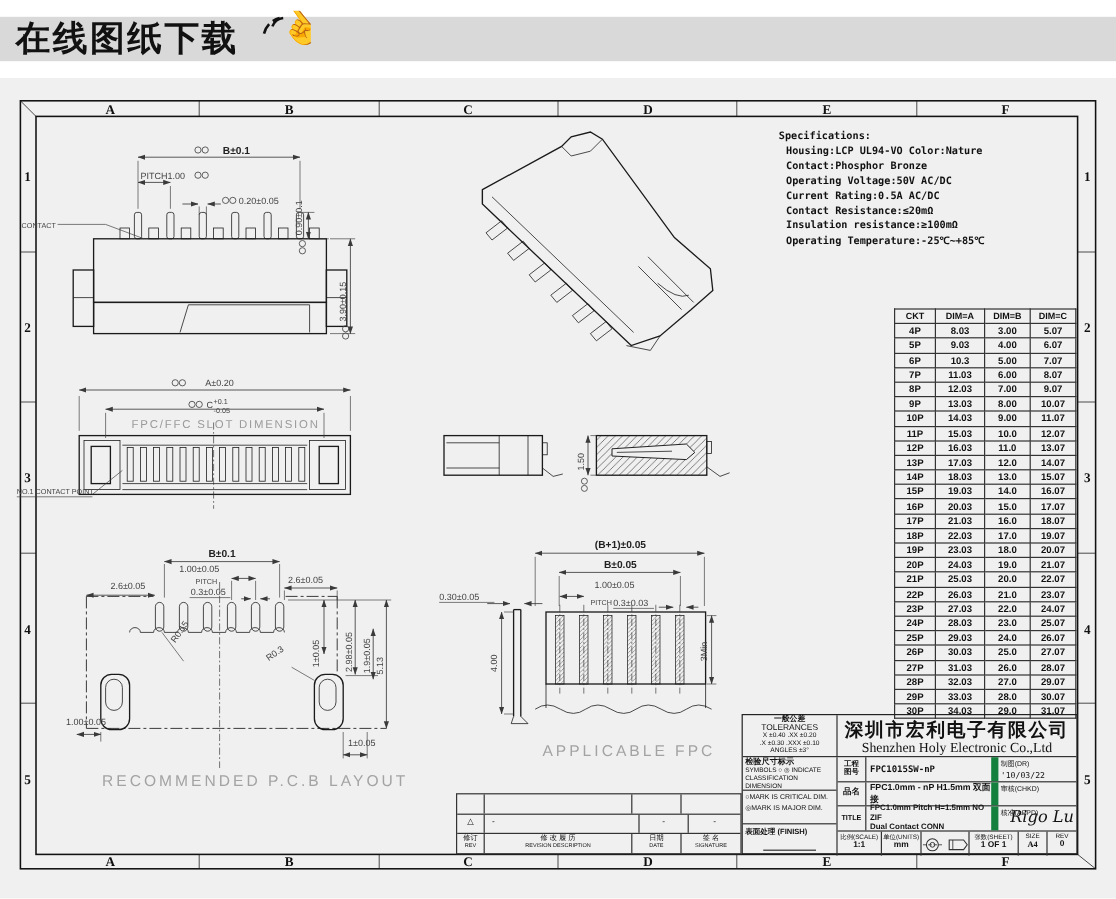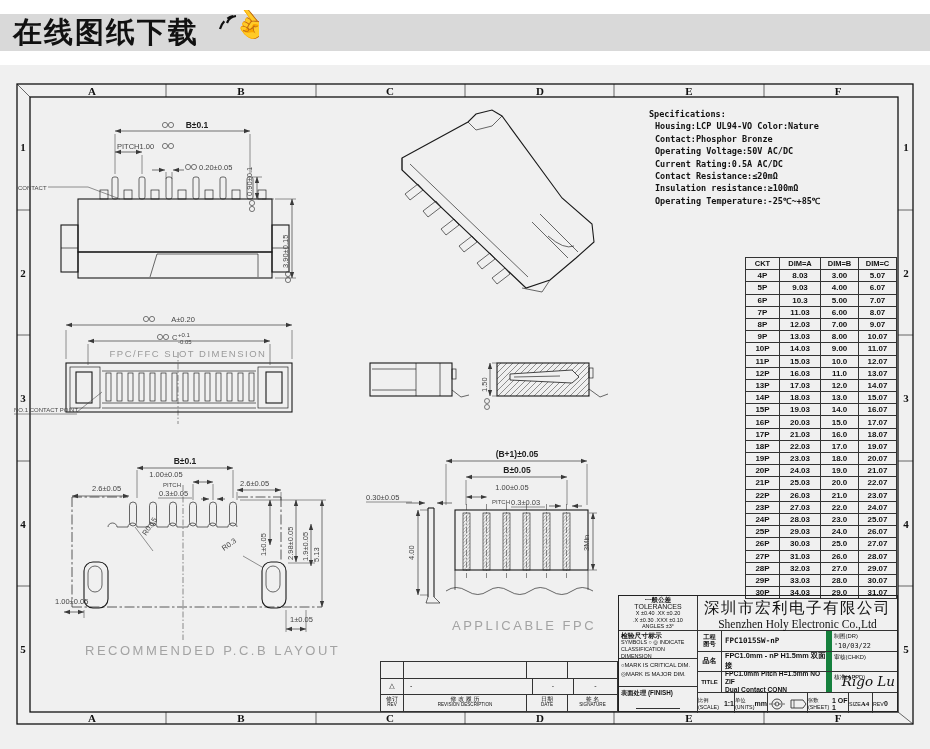--- a/index.html
+++ b/index.html
@@ -41,21 +41,21 @@
   
   #tb{position:absolute;left:618px;top:595px;width:280px;height:117px;border:1.2px solid #222;
       box-sizing:border-box;display:flex;flex-direction:column;background:transparent;color:#111;}
   #tb *{box-sizing:border-box;}
   .tbr1{display:flex;height:35px;border-bottom:1px solid #333;}
   .tol{width:79px;border-right:1px solid #333;text-align:center;padding-top:1px;line-height:6.5px;}
   .tol .c1{font-size:6.5px;font-weight:bold;}
   .tol .c2{font-size:7px;font-family:Liberation Sans, sans-serif;}
   .tol .c3{font-size:5.8px;transform:scale(.95);}
   .comp{flex:1;text-align:center;padding-top:2px;}
-  .comp .cn{font-size:15.5px;font-weight:normal;letter-spacing:1.5px;}
+  .comp .cn{font-size:15.5px;font-weight:bold;letter-spacing:1.5px;}
   .comp .en{font-size:11.5px;font-family:"Liberation Serif",serif;margin-top:-1px;}
   .tbr2{display:flex;flex:1;}
   .leftcol{width:79px;border-right:1px solid #333;display:flex;flex-direction:column;}
   .lc1{height:28px;border-bottom:1px solid #333;text-align:left;padding:1px 2px;line-height:7px;}
   .lc1 .h{font-size:6.8px;font-weight:bold;}
   .lc1 .s{font-size:5.4px;}
   .lc2{height:28px;border-bottom:1px solid #333;padding:2px 2px;line-height:9px;font-size:5.8px;}
   .lc3{flex:1;padding:2px;font-size:6.3px;font-weight:bold;}
   .lc3 .ul{display:block;width:44px;border-bottom:.8px solid #333;height:9px;margin:2px auto 0;}
   .rightcol{flex:1;display:flex;flex-direction:column;}
@@ -63,21 +63,21 @@
   .rr:last-child{border-bottom:none;}
   .lab{width:24px;border-right:1px solid #333;display:flex;flex-direction:column;justify-content:center;
        align-items:center;font-size:6.2px;font-weight:bold;line-height:6.5px;}
   .val{width:110px;border-right:6px solid #15803d;display:flex;flex-direction:column;justify-content:center;
        padding-left:3px;font-weight:bold;}
   .rsm{flex:1;position:relative;padding:1px 2px;font-size:5.8px;}
   .rsm .v{font-size:6.8px;font-family:"DejaVu Sans Mono",monospace;margin-top:1px;}
   .appr{position:absolute;right:2px;top:1px;font-family:"DejaVu Serif",serif;font-style:italic;
         font-size:13.5px;color:#111;}
   .tbr4{display:flex;height:20px;}
-  .tbr4>div{border-right:1px solid #333;display:flex;flex-direction:row;align-items:center;padding-top:1px;}
+  .tbr4>div{border-right:1px solid #333;display:flex;flex-direction:column;align-items:center;padding-top:1px;}
   .tbr4>div:last-child{border-right:none;}
   .tbr4 .l{font-size:5.3px;}
   .tbr4 .v{font-size:7px;font-weight:bold;}
   
   #rev{position:absolute;left:380px;top:661px;width:238px;height:51px;border:1px solid #333;
        box-sizing:border-box;display:flex;flex-direction:column;font-size:6px;color:#111;}
   #rev .row{display:flex;flex:1;border-bottom:1px solid #333;}
   #rev .row:last-child{border-bottom:none;}
   #rev .c1{width:22px;border-right:1px solid #333;text-align:center;}
   #rev .c2{width:122px;border-right:1px solid #333;text-align:center;}

